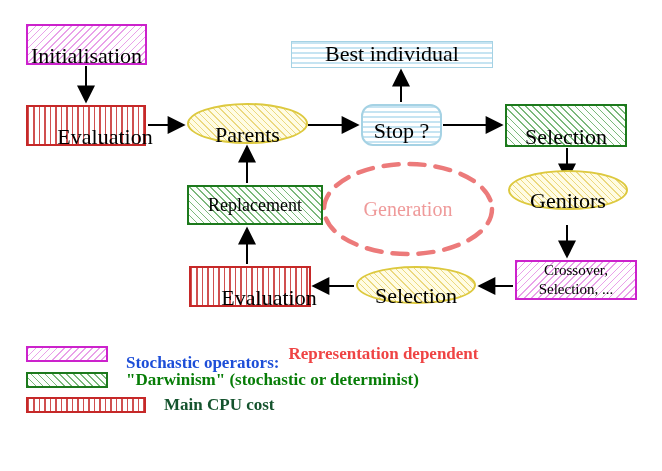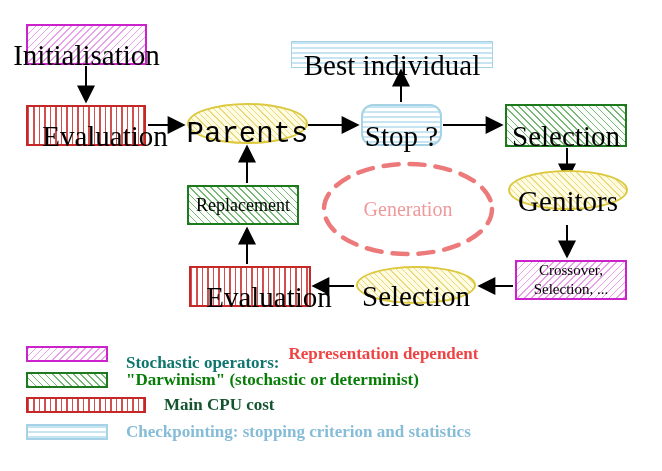--- a/index.html
+++ b/index.html
@@ -21,39 +21,40 @@
     background:repeating-linear-gradient(45deg,#7ab87a 0 1.2px,#fcfffc 1.2px 5px);
   }
   .stripe-red{
     border:2px solid #c62828;
     background:repeating-linear-gradient(90deg,#d05050 0 1.5px,#ffffff 1.5px 5.5px);
     padding-left:38px;
   }
   .stripe-cyan{
     border:2px solid #a5d2e4;
     background:repeating-linear-gradient(180deg,#c6e4f2 0 1.5px,#ffffff 1.5px 5px);
+    align-items:flex-end;
   }
   .ellipse-yellow{
     border:2px solid #ddc93f;border-radius:50%;
     background:#fffce4 repeating-linear-gradient(45deg,#ecd97f 0 1px,rgba(255,255,255,0) 1px 4.5px);
   }
   .rounded{border-radius:12px;}
-  .lbl{font-size:29px;margin-top:22px;}
+  .lbl{font-size:22px;margin-top:22px;}
   .lbl-sm{font-size:18px;}
   .two-line{font-size:15px;line-height:1.25;}
   .gen-label{
     position:absolute;color:#ef9a9a;font-size:20px;
     display:flex;align-items:center;justify-content:center;
   }
   .legend-row{
     position:absolute;left:26px;display:flex;align-items:center;height:18px;
   }
   .swatch{width:78px;height:12px;box-sizing:content-box;flex:0 0 auto;}
   .legend-text{margin-left:18px;font-size:17px;font-weight:bold;white-space:nowrap;}
-  .lt-magenta{color:#0f766e;margin-top:18px;}
+  .lt-magenta{color:#1d4ed8;margin-top:18px;}
   .lt-yellow{color:#ef4444;margin-left:9px;}
   .lt-green{color:#077d07;}
   .lt-red{color:#14532d;}
   .lt-cyan{color:#85bcd8;}
 </style>
 </head>
 <body>
 
 <div class="canvas">
 
@@ -80,75 +81,71 @@
   </svg>
 
   <div class="node hatch-magenta" style="left:26px;top:24px;width:121px;height:41px;">
     <span class="lbl">Initialisation</span>
   </div>
 
   <div class="node stripe-red" style="left:26px;top:105px;width:120px;height:41px;">
     <span class="lbl">Evaluation</span>
   </div>
 
-  <div class="node ellipse-yellow" style="left:187px;top:103px;width:121px;height:41px;font-family:Liberation Mono, monospace;">
+  <div class="node ellipse-yellow" style="left:187px;top:103px;width:121px;height:41px;">
     <span class="lbl">Parents</span>
   </div>
 
   <div class="node stripe-cyan" style="left:291px;top:41px;width:202px;height:27px;border-width:1.5px;">
     <span class="lbl">Best individual</span>
   </div>
 
   <div class="node stripe-cyan rounded" style="left:361px;top:104px;width:81px;height:42px;">
     <span class="lbl">Stop ?</span>
   </div>
 
   <div class="node hatch-green" style="left:505px;top:104px;width:122px;height:43px;">
     <span class="lbl">Selection</span>
   </div>
 
-  <div class="node hatch-green" style="left:187px;top:185px;width:112px;height:40px;">
+  <div class="node hatch-green" style="left:187px;top:185px;width:136px;height:40px;">
     <span class="lbl-sm">Replacement</span>
   </div>
 
   <div class="gen-label" style="left:323px;top:163px;width:170px;height:92px;">
     <span>Generation</span>
   </div>
 
   <div class="node ellipse-yellow" style="left:508px;top:170px;width:120px;height:40px;">
     <span class="lbl">Genitors</span>
   </div>
 
   <div class="node stripe-red" style="left:189px;top:266px;width:122px;height:41px;">
     <span class="lbl">Evaluation</span>
   </div>
 
   <div class="node ellipse-yellow" style="left:356px;top:266px;width:120px;height:38px;">
     <span class="lbl">Selection</span>
   </div>
 
-  <div class="node hatch-magenta two-line" style="left:515px;top:260px;width:112px;height:40px;flex-direction:column;">
+  <div class="node hatch-magenta two-line" style="left:515px;top:260px;width:122px;height:40px;flex-direction:column;">
     <span>Crossover,</span>
     <span>Selection, ...</span>
   </div>
 
   <div class="legend-row" style="top:345px;">
     <div class="swatch hatch-magenta"></div>
     <span class="legend-text lt-magenta">Stochastic operators:</span>
     <span class="legend-text lt-yellow">Representation dependent</span>
   </div>
 
   <div class="legend-row" style="top:371px;">
     <div class="swatch hatch-green"></div>
     <span class="legend-text lt-green">"Darwinism" (stochastic or determinist)</span>
   </div>
 
   <div class="legend-row" style="top:396px;">
     <div class="swatch stripe-red"></div>
     <span class="legend-text lt-red">Main CPU cost</span>
   </div>
 
-  <div class="legend-row" style="top:423px;">
-    <div class="swatch stripe-cyan"></div>
-    <span class="legend-text lt-cyan">Checkpointing: stopping criterion and statistics</span>
-  </div>
 
 </div>
 
 </body></html>

